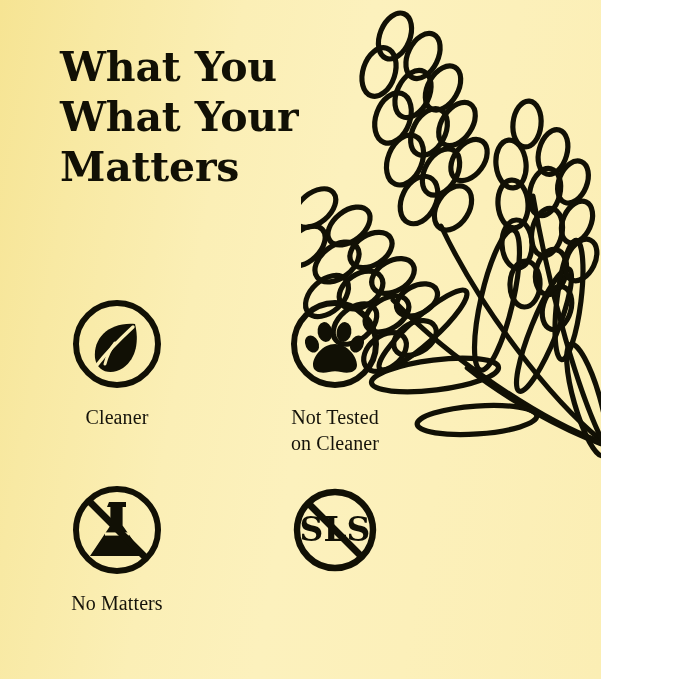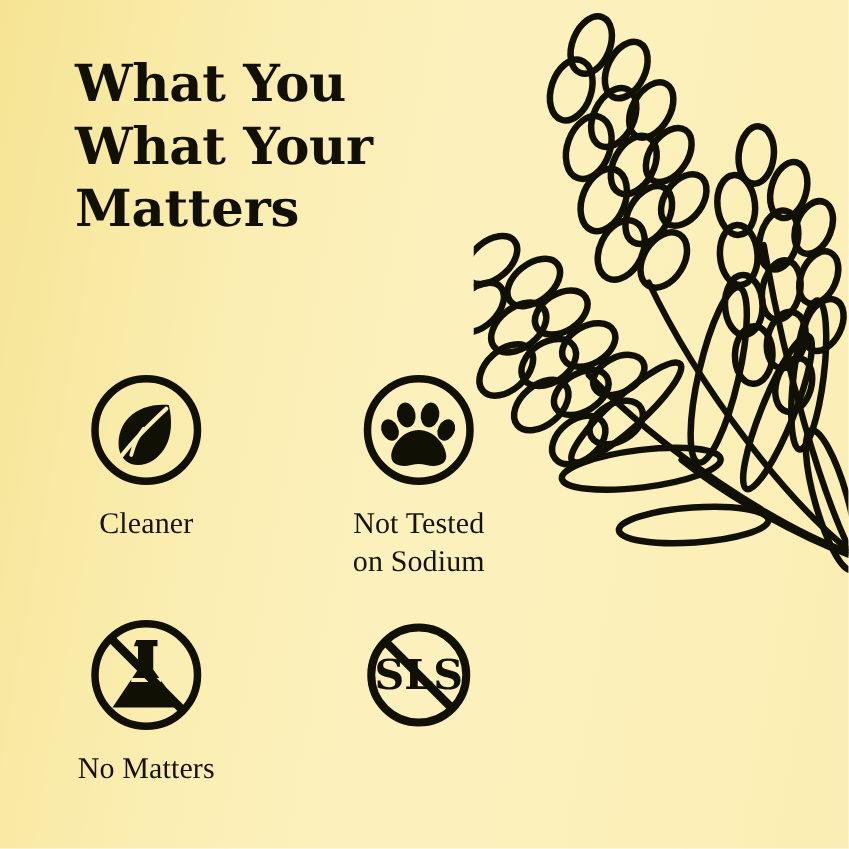--- a/index.html
+++ b/index.html
@@ -2,21 +2,21 @@
 <html><head>
 <meta charset="utf-8">
 <style>
   html, body {
     margin: 0;
     padding: 0;
     background: #ffffff;
   }
   #poster {
     position: relative;
-    width: 679px;
+    width: 601px;
     height: 679px;
     overflow: hidden;
     background:
       linear-gradient(100deg,
         #f6e493 0%,
         #f8e9a3 14%,
         #fbefb6 34%,
         #fcf1bd 52%,
         #fcf0ba 72%,
         #fbeeb4 100%);
@@ -69,21 +69,21 @@
     text-align: center;
   }
   .badge .icon-wrap {
     width: 96px;
     height: 96px;
     display: block;
   }
   .badge .caption {
     margin-top: 12px;
     font-family: "Liberation Serif", "DejaVu Serif", serif;
-    font-size: 24px;
+    font-size: 20px;
     line-height: 1.30;
     color: #15130a;
     letter-spacing: 0.1px;
   }
   .caption .ln { display: block; white-space: nowrap; }
 
   .row-1 { padding-left: 8px; }
   .row-2 { padding-left: 8px; margin-top: 26px; }
   .badge.spacer { visibility: hidden; }
 </style>
@@ -192,21 +192,21 @@
               <ellipse cx="25" cy="48" rx="6.6" ry="9" transform="rotate(-26 25 48)"></ellipse>
               <ellipse cx="70" cy="48" rx="6.6" ry="9" transform="rotate(26 70 48)"></ellipse>
               <path d="M48 48 C 60 48, 70 60, 70 69 C 70 76, 62 78, 54 76
                        C 50 75, 46 75, 42 76 C 34 78, 26 76, 26 69
                        C 26 60, 36 48, 48 48 Z"></path>
             </g>
           </svg>
         </span>
         <div class="caption">
           <span class="ln">Not Tested</span>
-          <span class="ln">on Sodium</span>
+          <span class="ln">on Cleaner</span>
         </div>
       </div>
 
       <div class="badge spacer"></div>
     </div>
 
     <div class="badge-row row-2">
 
       <div class="badge">
         <span class="icon-wrap">

